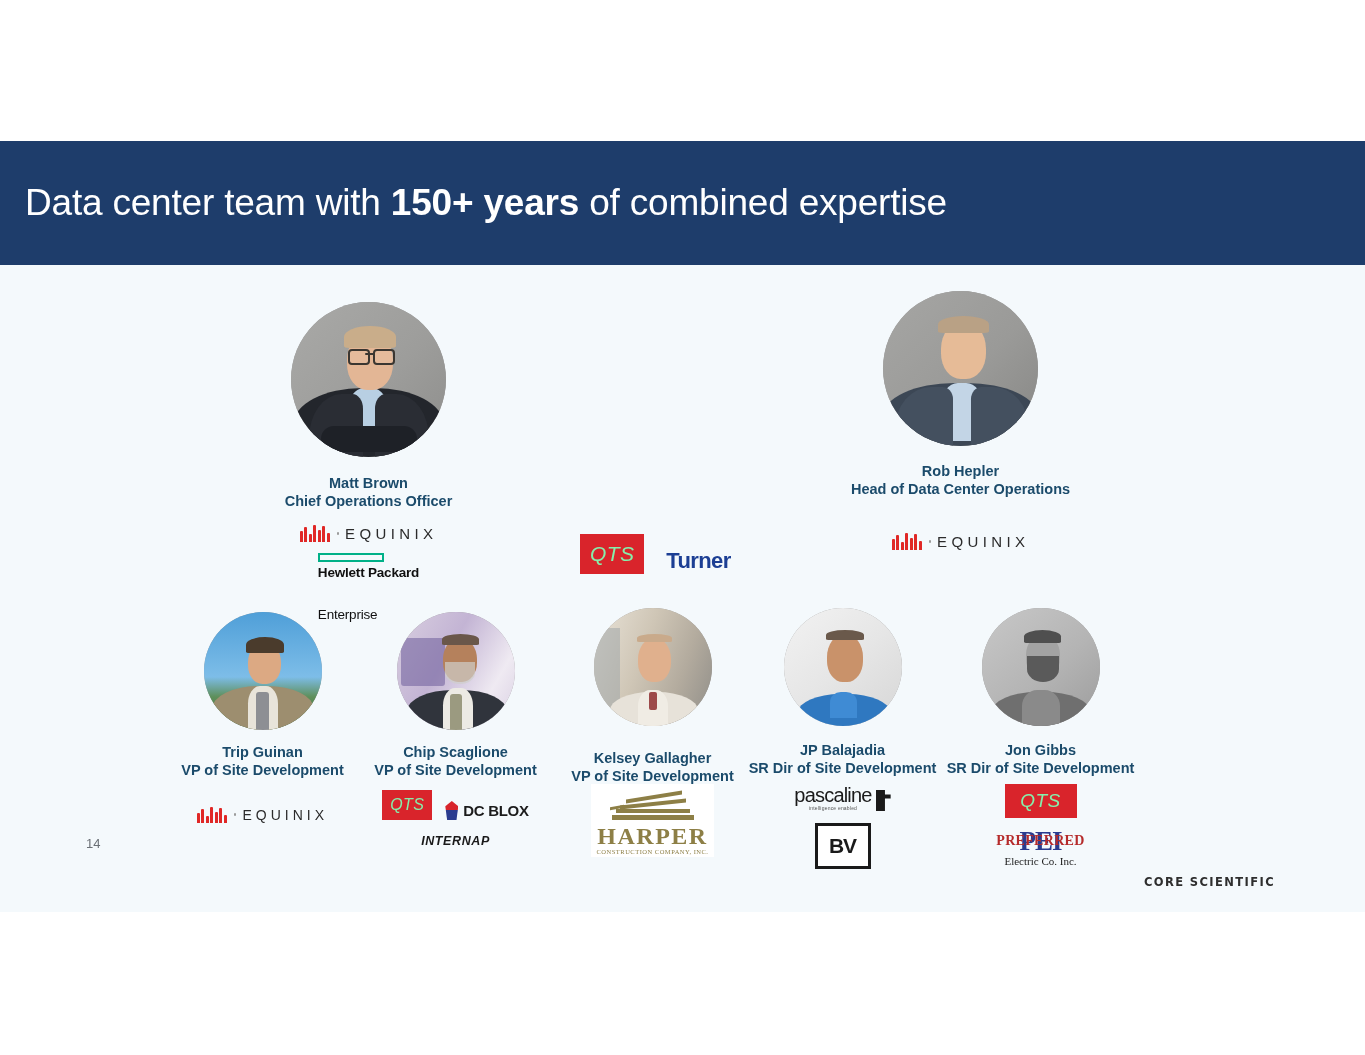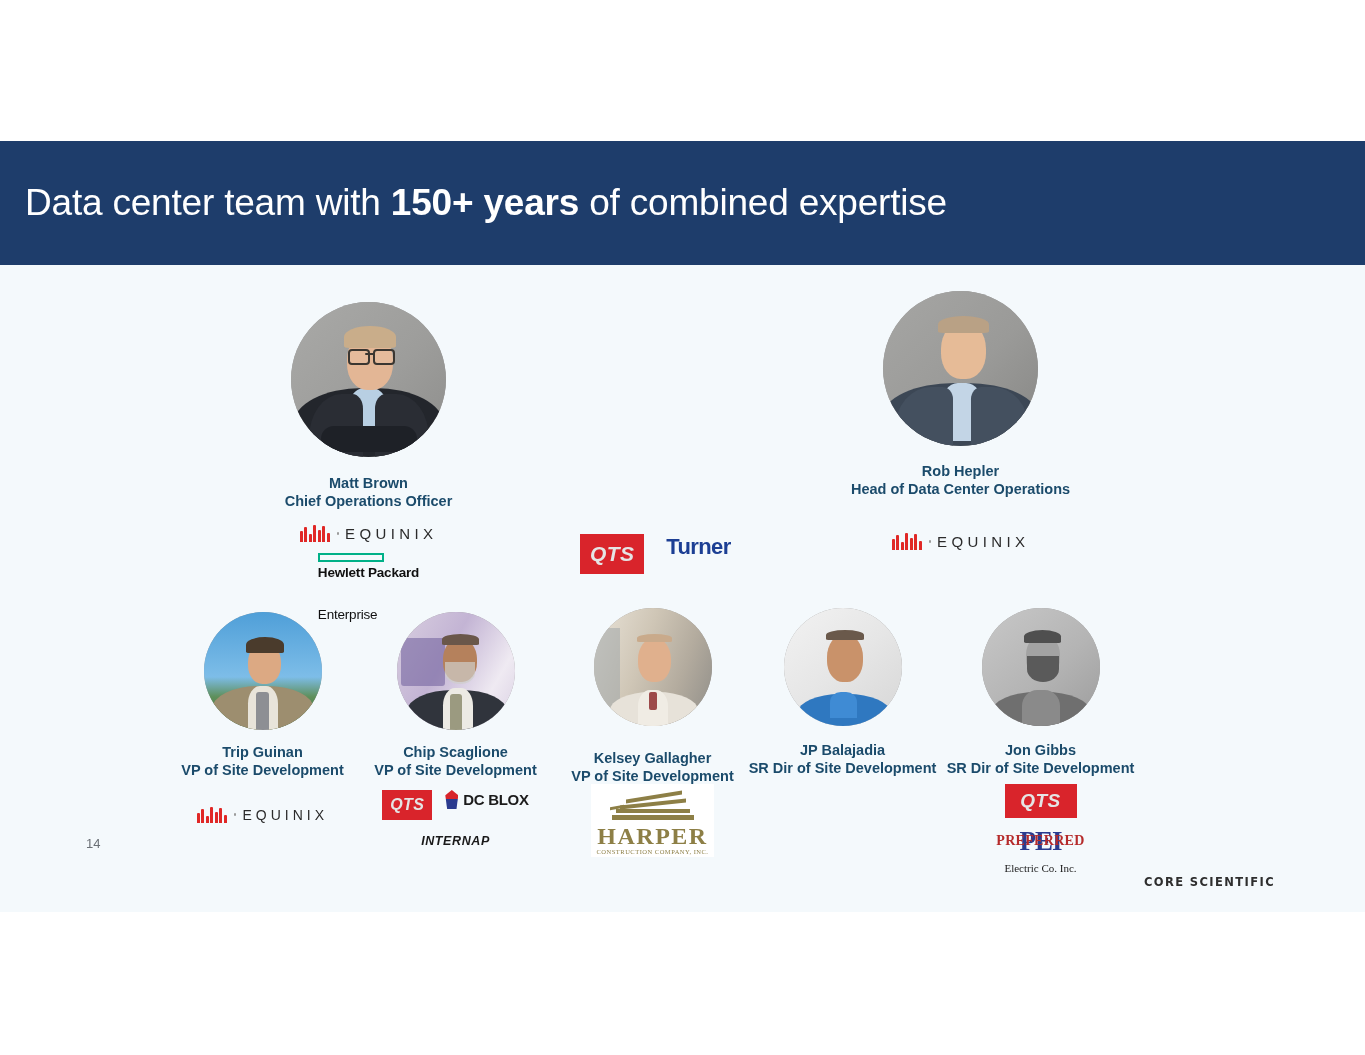--- a/index.html
+++ b/index.html
@@ -127,21 +127,21 @@
   }
   
   .logo-group {
     position: absolute;
     display: flex;
     flex-direction: column;
     align-items: center;
   }
   .logo-row {
     display: flex;
-    align-items: flex-start;
+    align-items: flex-end;
     justify-content: center;
   }
   
   .equinix {
     display: flex;
     align-items: center;
     gap: 6px;
   }
   .equinix .bars {
     display: flex;
@@ -193,22 +193,22 @@
     margin-top: 27px;
   }
   
   .qts {
     background: #d9242b;
     display: flex;
     align-items: center;
     justify-content: center;
   }
   .qts span {
-    color: #e5e5e5;
-    font-weight: 700;
+    color: #86efac;
+    font-weight: 400;
     font-style: italic;
     letter-spacing: 0.4px;
   }
   
   .turner {
     color: #1c3f94;
     font-weight: 700;
     font-size: 22px;
     letter-spacing: -0.6px;
   }
@@ -328,21 +328,21 @@
     color: #b52b2b;
     letter-spacing: 0.3px;
     margin-top: -16px;
     position: relative;
     z-index: 2;
   }
   .preferred .sub {
     font-family: "Liberation Serif", serif;
     font-size: 11px;
     color: #1a1a1a;
-    margin-top: 15px;
+    margin-top: 8px;
   }
   
   .page-number {
     position: absolute;
     left: 86px;
     top: 836px;
     font-size: 13px;
     color: #6b7076;
   }
   .brand {
@@ -551,20 +551,36 @@
       <div class="bg" style="background:linear-gradient(140deg,#f2f2f2 0%,#e6e6e6 50%,#d6d6d6 100%);"></div>
       <div class="body" style="left:14px;top:86px;width:92px;height:40px;background:#2f78c0;"></div>
       <div class="shirt" style="left:46px;top:84px;width:27px;height:26px;background:#3f8bd4;"></div>
       <div class="head" style="left:43px;top:26px;width:36px;height:48px;background:#c9926a;"></div>
       <div class="hair" style="left:42px;top:22px;width:38px;height:10px;background:#6a594b;"></div>
     </div>
     <div class="name" style="margin-top:16px;">JP Balajadia</div>
     <div class="role">SR Dir of Site Development</div>
   </div>
 
+  <div class="logo-group" style="left:730px; top:786px; width:225px;">
+    <div class="logo-row">
+      <div class="pascaline">
+        <div>
+          <div class="word">pascaline</div>
+          <div class="sub">intelligence enabled</div>
+        </div>
+        <span class="mark"></span>
+      </div>
+    </div>
+    <div class="logo-row" style="margin-top:12px;">
+      <div class="bv">
+        <span>BV</span>
+      </div>
+    </div>
+  </div>
 
   <div class="person" style="left:928px; top:608px; width:225px;">
     <div class="avatar" style="width:118px;height:118px;">
       <div class="bg" style="background:linear-gradient(140deg,#c8c8c8 0%,#b4b4b4 55%,#9c9c9c 100%);"></div>
       <div class="body" style="left:10px;top:84px;width:98px;height:42px;background:#6f6f6f;"></div>
       <div class="shirt" style="left:40px;top:82px;width:38px;height:40px;background:#8a8a8a;"></div>
       <div class="head" style="left:44px;top:26px;width:34px;height:44px;background:#a3a3a3;"></div>
       <div class="beard" style="left:45px;top:48px;width:32px;height:26px;background:#5a5a5a;"></div>
       <div class="hair" style="left:42px;top:22px;width:37px;height:13px;background:#4f4f4f;"></div>
     </div>

